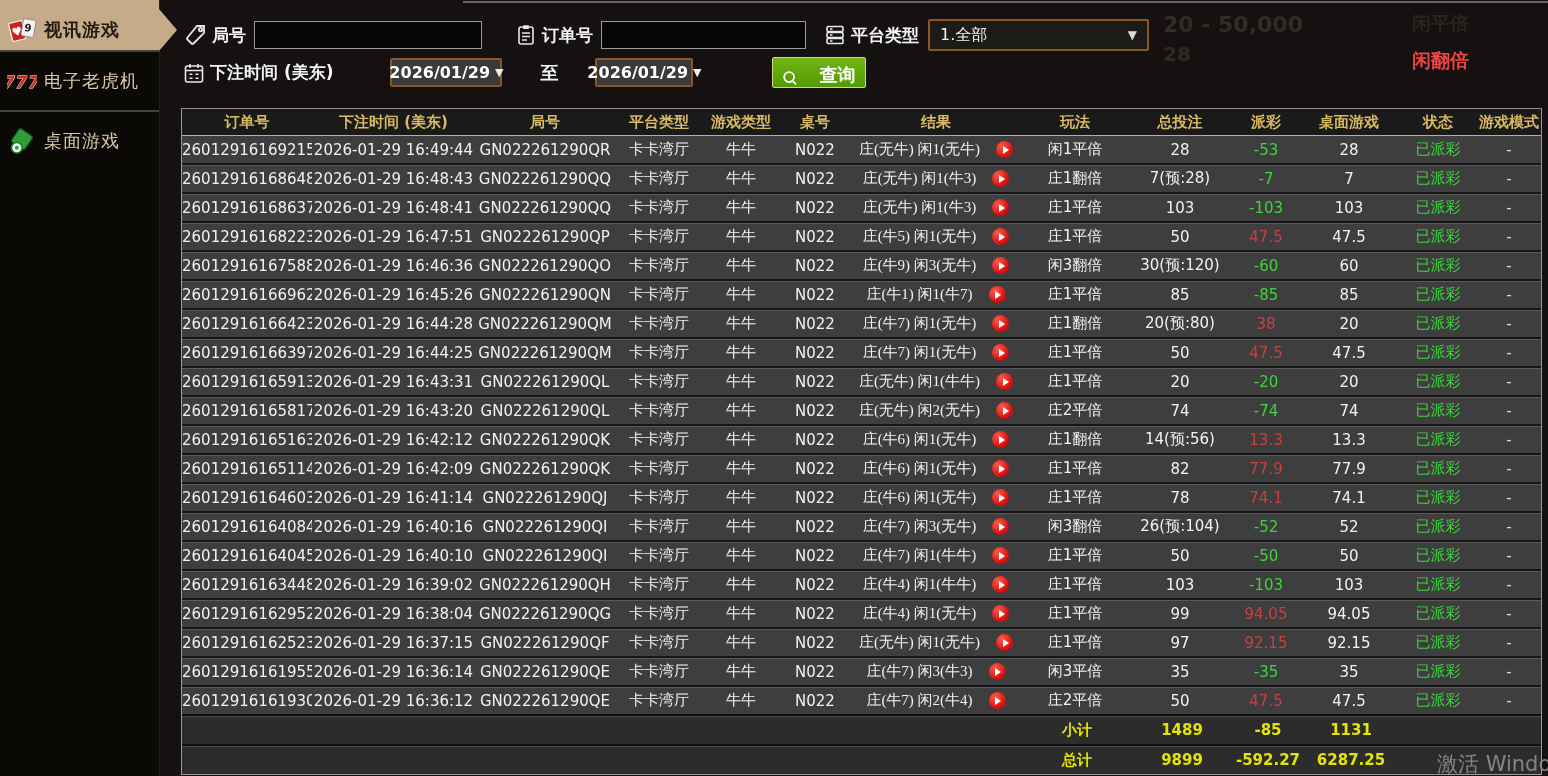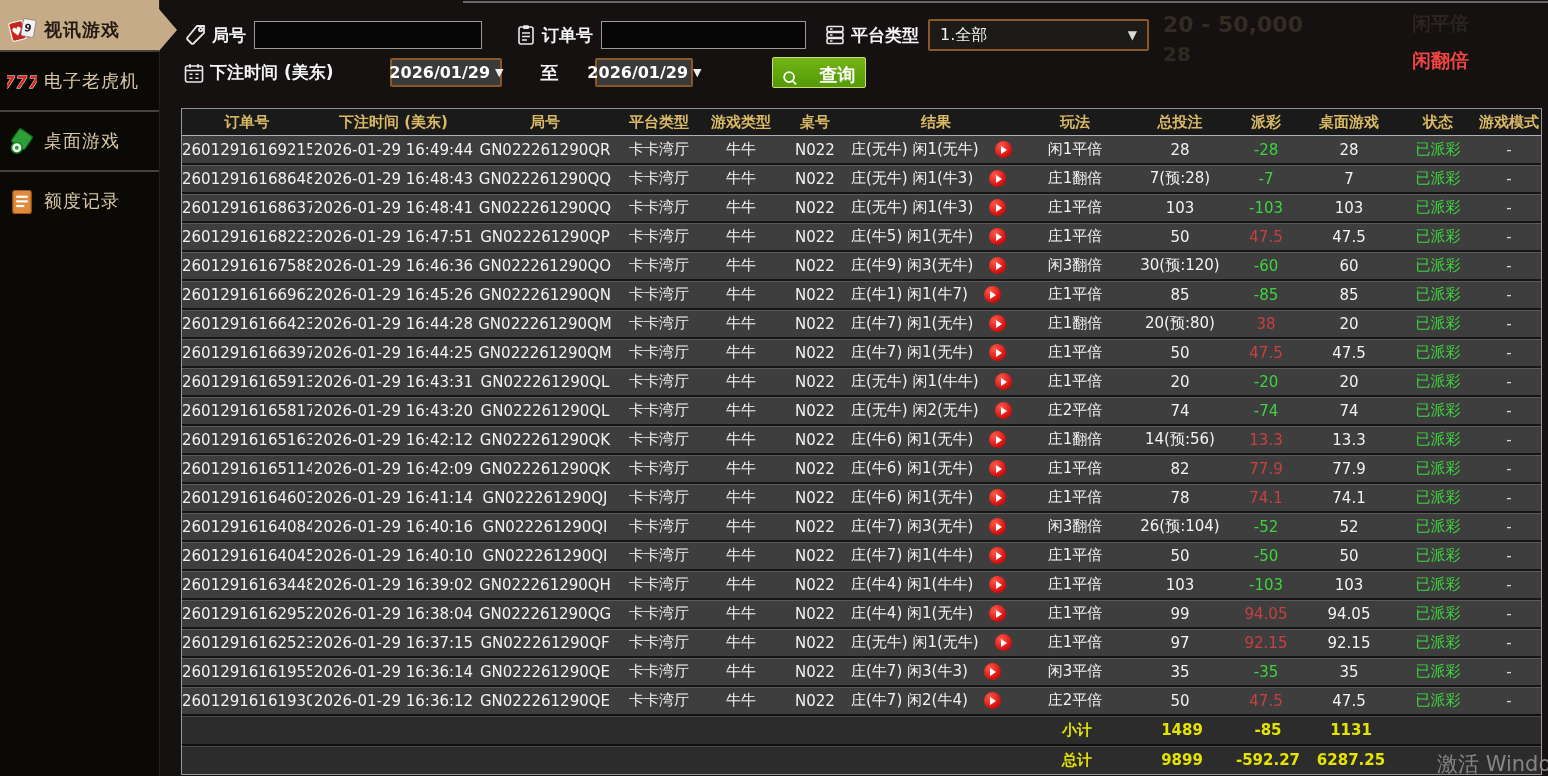--- a/index.html
+++ b/index.html
@@ -92,21 +92,21 @@
   .tr { height:29px; background:#3e3e3e; border-top:2px solid #161616; box-shadow:inset 0 1px 0 #5a5a5a; }
   .tr.first { border-top:none; box-shadow:none; height:27px; }
   .td { font-size:15px; color:#f2f2f2; text-align:center; white-space:nowrap; overflow:hidden; }
   .c0{width:130px}.c1{width:163px}.c2{width:140px}.c3{width:88px}.c4{width:76px}
   .c5{width:72px}.c6{width:170px}.c7{width:108px}.c8{width:102px}.c9{width:70px}
   .c10{width:96px}.c11{width:82px}.c12{width:60px}
   .td.neg { color:#3ed43e; }
   .td.pos { color:#c84040; }
   .td.status { color:#3ed43e; }
   .td.mode { color:#d8d8d8; }
-  .result-cell { display:flex; align-items:center; gap:16px; }
+  .result-cell { display:flex; align-items:center; justify-content:center; gap:16px;font-family:Liberation Serif, serif; }
   .play {
     width:17px; height:17px; border-radius:50%;
     background:radial-gradient(circle at 35% 30%, #ff5a4a, #d40b0b 70%);
     display:flex; align-items:center; justify-content:center; cursor:pointer;
     flex:0 0 17px;
   }
   .play .tri {
     width:0; height:0; margin-left:2px;
     border-left:6px solid #fff; border-top:4px solid transparent; border-bottom:4px solid transparent;
   }
@@ -150,29 +150,20 @@
           </svg></span>
         <span>电子老虎机</span>
       </div>
       <div class="side-item">
         <span class="s-icon"><svg viewBox="0 0 26 26">
             <rect x="6" y="3.5" width="14" height="14" rx="2" transform="rotate(35 13 10.5)" fill="#2f9e38" stroke="#0c5c14"></rect>
             <circle cx="8.5" cy="18" r="4.6" fill="#eef7ee" stroke="#1e7d28" stroke-width="1.4"></circle>
             <circle cx="8.5" cy="18" r="1.7" fill="#2f9e38"></circle>
           </svg></span>
         <span>桌面游戏</span>
-      </div>
-      <div class="side-item">
-        <span class="s-icon"><svg viewBox="0 0 26 26">
-            <rect x="5" y="3" width="16" height="20" rx="2" fill="#e08a3c" stroke="#9c5a18"></rect>
-            <rect x="8" y="7.5" width="10" height="1.9" fill="#fff"></rect>
-            <rect x="8" y="11.5" width="10" height="1.9" fill="#fff"></rect>
-            <rect x="8" y="15.5" width="7" height="1.9" fill="#fff"></rect>
-          </svg></span>
-        <span>额度记录</span>
       </div>
     </div>
 </aside>
 
 <div class="filters">
   <div class="f-row f-row1">
     <span class="f-icon">
       <svg viewBox="0 0 24 24" fill="none" stroke="#e8e8e8" stroke-width="1.8">
           <path d="M13 3h7v7L9.5 20.5a1.4 1.4 0 0 1-2 0L3.5 16.5a1.4 1.4 0 0 1 0-2Z"></path>
           <circle cx="16.6" cy="6.6" r="1.7"></circle>
@@ -258,21 +249,21 @@
         <div class="td c4">牛牛</div>
         <div class="td c5">N022</div>
         <div class="td c6 result-cell">
           <span>庄(无牛) 闲1(无牛)</span>
           <span class="play">
             <span class="tri"></span>
           </span>
         </div>
         <div class="td c7">闲1平倍</div>
         <div class="td c8">28</div>
-        <div class="td c9 neg">-28</div>
+        <div class="td c9 neg">-53</div>
         <div class="td c10">28</div>
         <div class="td c11 status">已派彩</div>
         <div class="td c12 mode">-</div>
       </div>
       <div class="tr">
         <div class="td c0">260129161686489</div>
         <div class="td c1">2026-01-29 16:48:43</div>
         <div class="td c2">GN022261290QQ</div>
         <div class="td c3">卡卡湾厅</div>
         <div class="td c4">牛牛</div>

